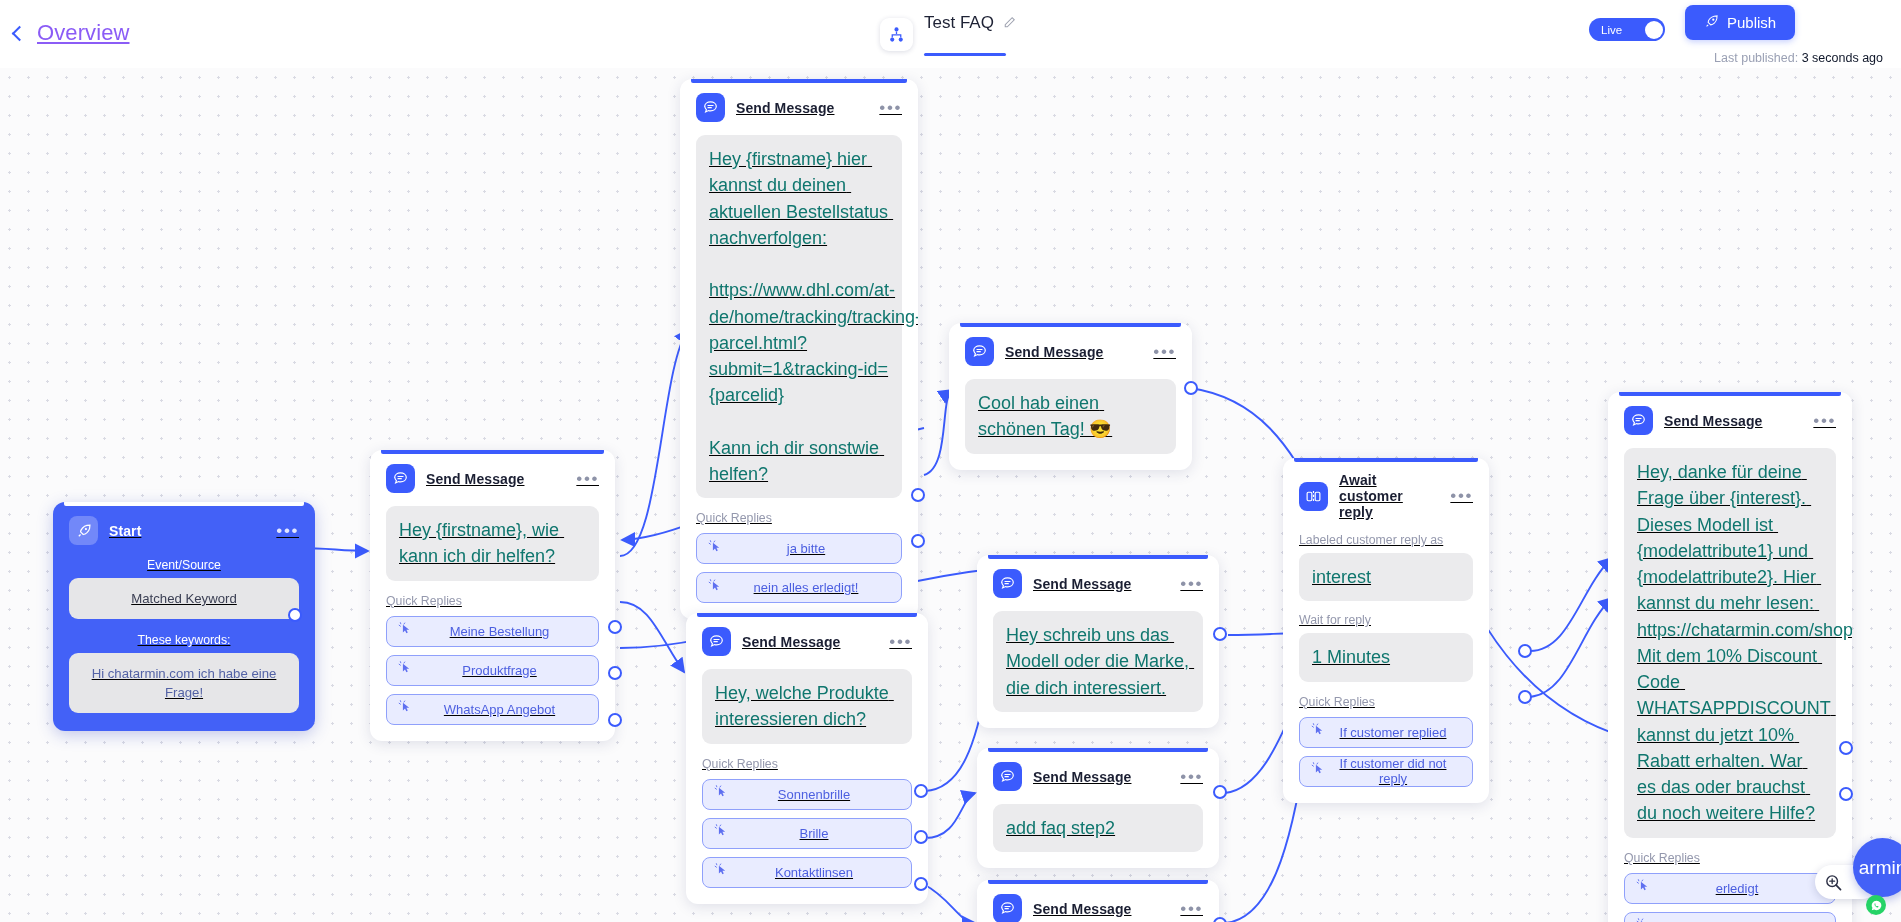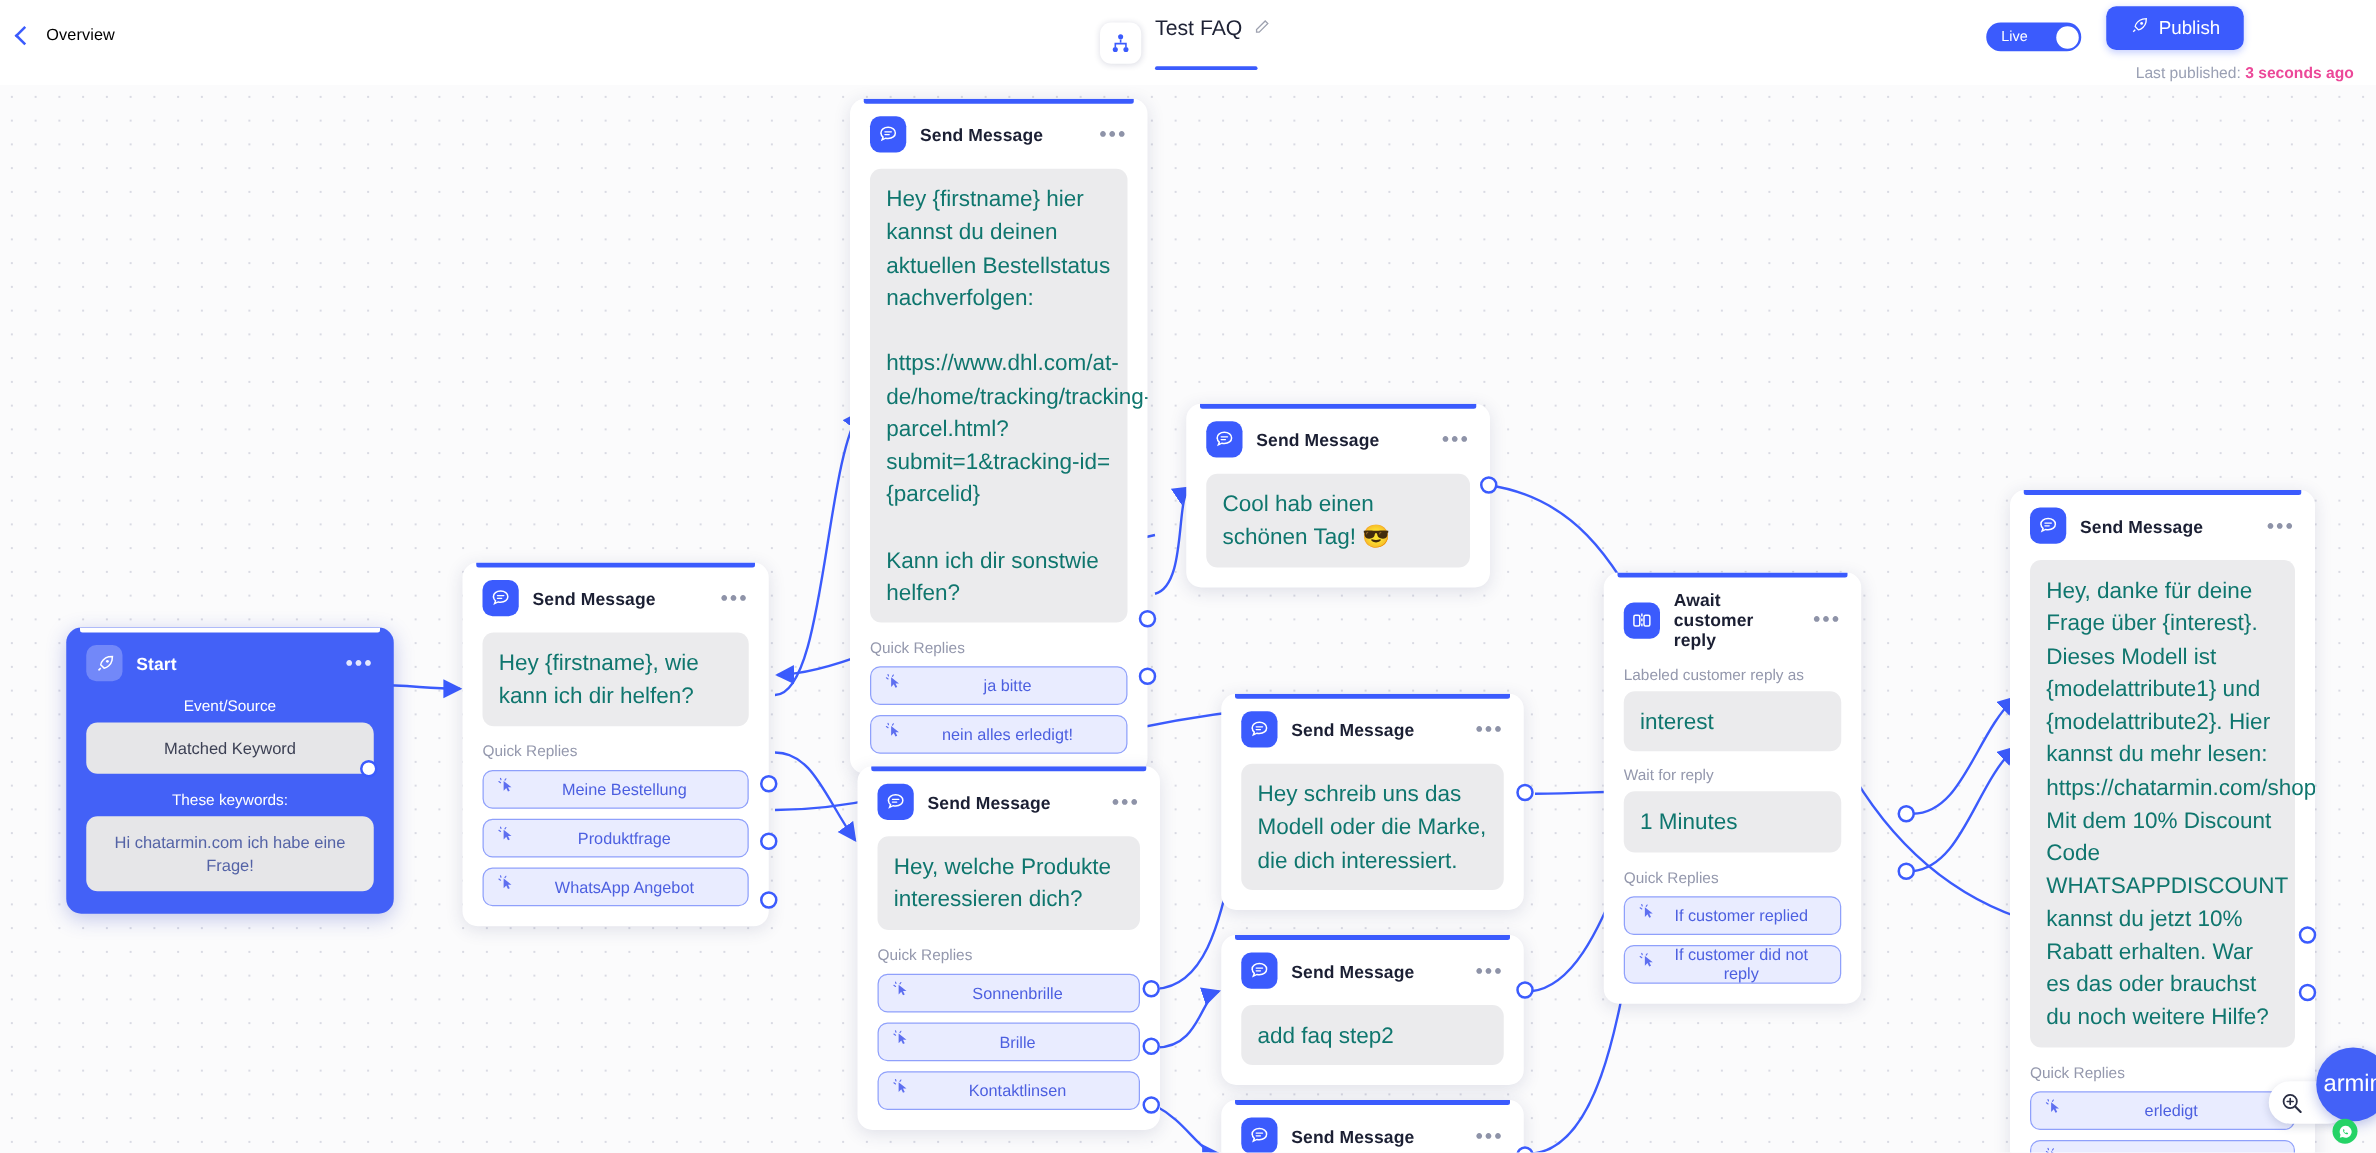--- a/index.html
+++ b/index.html
@@ -17,21 +17,21 @@
   }
   .back-wrap {
     position: absolute; left: 14px; top: 20px;
     display: flex; align-items: center; gap: 12px; cursor: pointer;
   }
   .chev-left {
     width: 11px; height: 11px;
     border-left: 2.2px solid #3b5bfd; border-bottom: 2.2px solid #3b5bfd;
     transform: rotate(45deg); margin-top: 1px;
   }
-  .back-label { font-size: 13px; color: #000000; letter-spacing: .1px; }
+  .back-label { font-size: 22px; color: #8b5cf6; letter-spacing: .1px; text-decoration: underline; }
 
   .flow-tab {
     position: absolute; left: 880px; top: 13px;
     display: flex; align-items: center; gap: 11px;
   }
   .flow-icon-box {
     width: 33px; height: 33px; border-radius: 9px; background: #fff;
     box-shadow: 0 1px 5px rgba(30,40,90,.16);
     display: flex; align-items: center; justify-content: center;
   }
@@ -66,38 +66,39 @@
     height: 35px; padding: 0 19px; border-radius: 8px;
     background: #3b5bfd; border: none; color: #fff;
     font-size: 15px; font-family: inherit; cursor: pointer;
     display: flex; align-items: center; gap: 8px;
     box-shadow: 0 2px 6px rgba(59,91,253,.28);
   }
   .last-pub {
     position: absolute; right: 18px; top: 51px;
     font-size: 12.5px; color: #9aa0b4;
   }
-  .last-pub b { color: #ec4899; font-weight: bold; }
+  .last-pub b { color: #0f172a; font-weight: normal; }
 
   
   .canvas {
     position: absolute; left: 0; top: 68px; width: 1901px; height: 854px;
     background-color: #fbfbfc;
     background-image: radial-gradient(#d9dae3 1.1px, transparent 1.1px);
     background-size: 19px 19px;
     overflow: hidden;
   }
   .edges { position: absolute; left: 0; top: 0; width: 1901px; height: 854px; }
 
   
   .node {
     position: absolute; background: #fff; border-radius: 12px;
     box-shadow: 0 3px 14px rgba(40,50,100,.13);
     padding: 14px 16px 16px 16px;
     overflow: hidden;
+    text-decoration: underline;
   }
   .node::before {
     content: ""; position: absolute; left: 11px; right: 11px; top: 0;
     height: 4px; background: #3b5bfd; border-radius: 0 0 2px 2px;
   }
   .node-head { display: flex; align-items: center; gap: 11px; margin-bottom: 13px; }
   .node-ico {
     width: 29px; height: 29px; border-radius: 8px; background: #3b5bfd;
     display: flex; align-items: center; justify-content: center; flex: 0 0 auto;
   }

